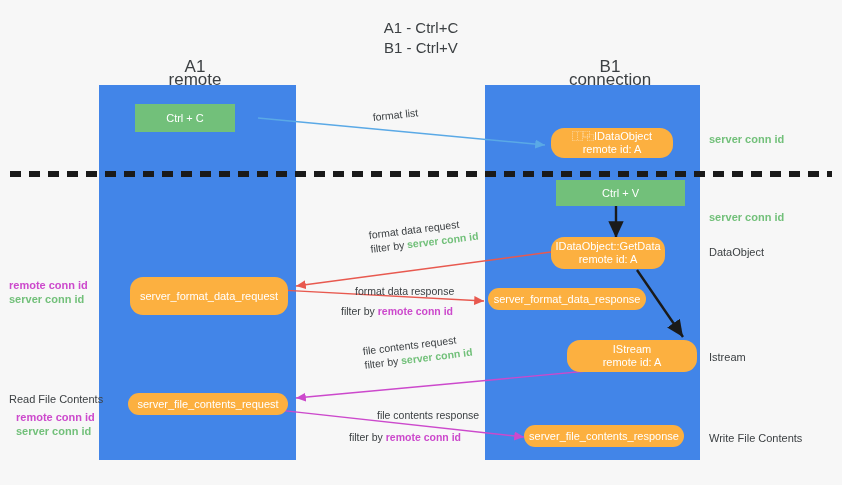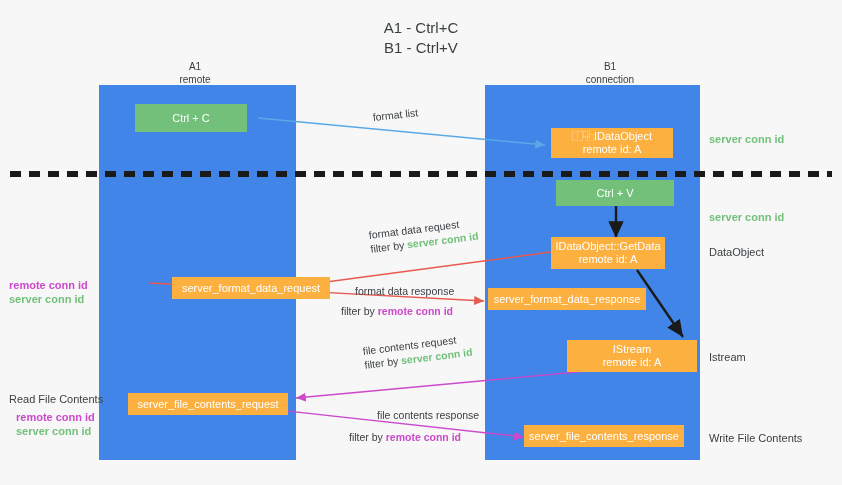--- a/index.html
+++ b/index.html
@@ -13,37 +13,37 @@
   #stage{position:relative;width:842px;height:485px;}
 
   
   .title{
     position:absolute;left:0;right:0;top:18px;
     text-align:center;font-size:15px;line-height:20px;color:#3c4043;
   }
 
   
   .colhead{
-    position:absolute;text-align:center;font-size:10px;line-height:13px;
+    position:absolute;text-align:center;font-size:17px;line-height:13px;
     color:#3c4043;
   }
 
   
   .lane{position:absolute;background:#4285e8;}
 
   
   .box{
     position:absolute;display:flex;flex-direction:column;
     align-items:center;justify-content:center;
     color:#ffffff;font-size:11px;line-height:13px;text-align:center;
     box-sizing:border-box;
   }
   .box.green{background:#72c07a;}
   .box.orange{background:#fbb košt;}
-  .box.orange{background:#fcb040;}
+  .box.orange{background:#fcb040;border-radius:13px;}
 
   
   .dashline{
     position:absolute;left:10px;right:10px;top:171px;height:6px;
     background-image:repeating-linear-gradient(to right,#1a1a1a 0 11px,rgba(0,0,0,0) 11px 19px);
   }
 
   
   .note{position:absolute;font-size:11px;line-height:14px;}
   .note .grn{color:#72c07a;font-weight:bold;}
@@ -105,44 +105,44 @@
 
     <line x1="150" y1="283" x2="484" y2="301" stroke="#e8594f" stroke-width="1.4" marker-end="url(#ar)"></line>
 
     <line x1="620" y1="368" x2="296" y2="398" stroke="#cc49cc" stroke-width="1.4" marker-end="url(#am)"></line>
 
     <line x1="150" y1="396" x2="524" y2="437" stroke="#cc49cc" stroke-width="1.4" marker-end="url(#am)"></line>
   </svg>
 
   <div class="dashline"></div>
 
-  <div class="box green" style="left:135px;top:104px;width:112px;height:28px;">
+  <div class="box green" style="left:135px;top:104px;width:100px;height:28px;">
     <span>Ctrl + C</span>
   </div>
 
   <div class="box orange" style="left:551px;top:128px;width:122px;height:30px;">
     <span>⿰⿻IDataObject</span>
     <span>remote id: A</span>
   </div>
 
-  <div class="box green" style="left:556px;top:180px;width:118px;height:26px;">
+  <div class="box green" style="left:556px;top:180px;width:129px;height:26px;">
     <span>Ctrl + V</span>
   </div>
 
   <div class="box orange" style="left:551px;top:237px;width:114px;height:32px;">
     <span>IDataObject::GetData</span>
     <span>remote id: A</span>
   </div>
 
   <div class="box orange" style="left:567px;top:340px;width:130px;height:32px;">
     <span>IStream</span>
     <span>remote id: A</span>
   </div>
 
-  <div class="box orange" style="left:130px;top:277px;width:158px;height:22px;margin-left:42px;">
+  <div class="box orange" style="left:130px;top:277px;width:158px;height:38px;">
     <span>server_format_data_request</span>
   </div>
 
   <div class="box orange" style="left:488px;top:288px;width:158px;height:22px;">
     <span>server_format_data_response</span>
   </div>
 
   <div class="box orange" style="left:524px;top:425px;width:160px;height:22px;">
     <span>server_file_contents_response</span>
   </div>

